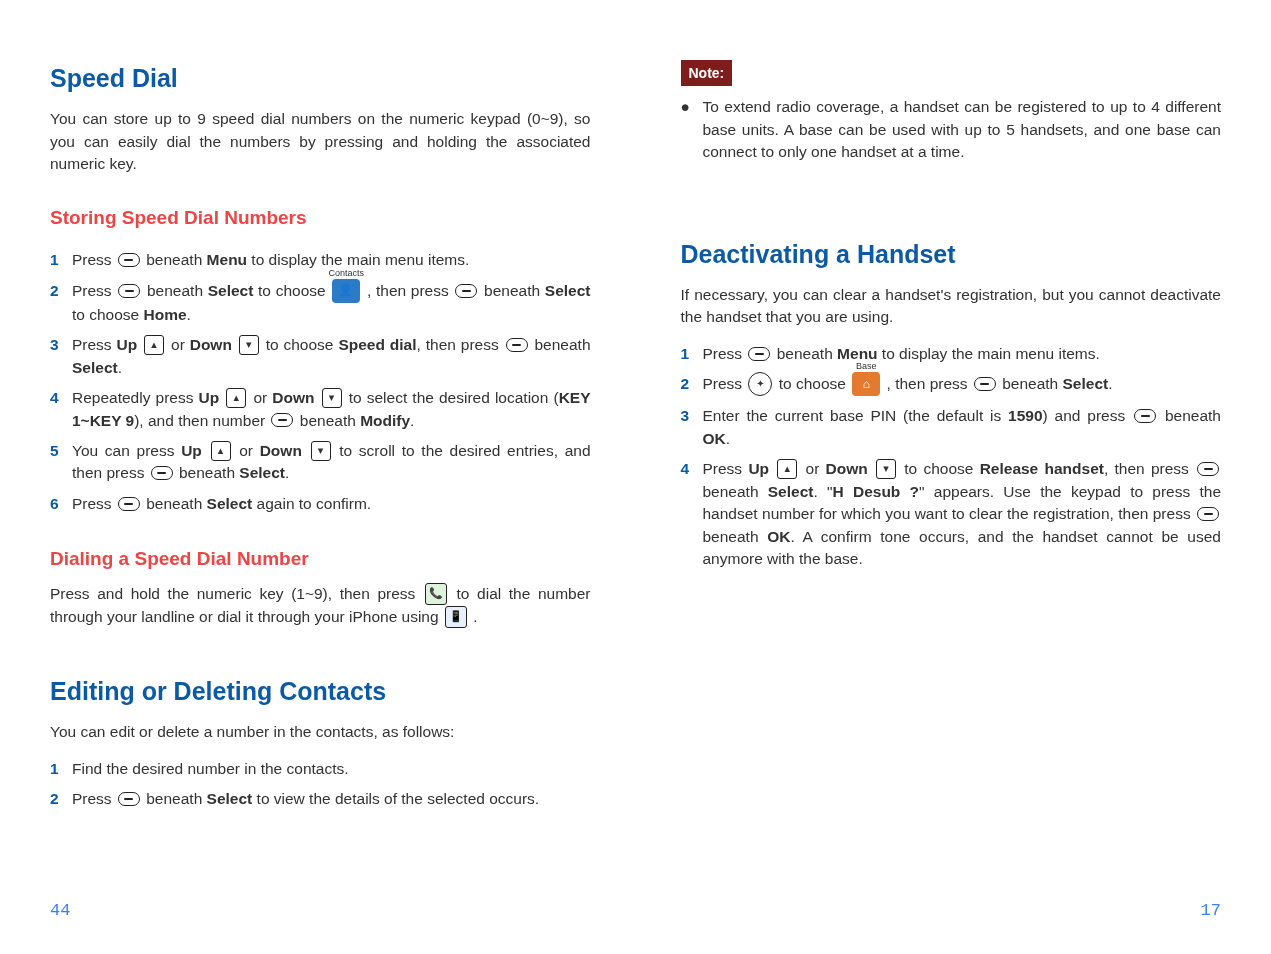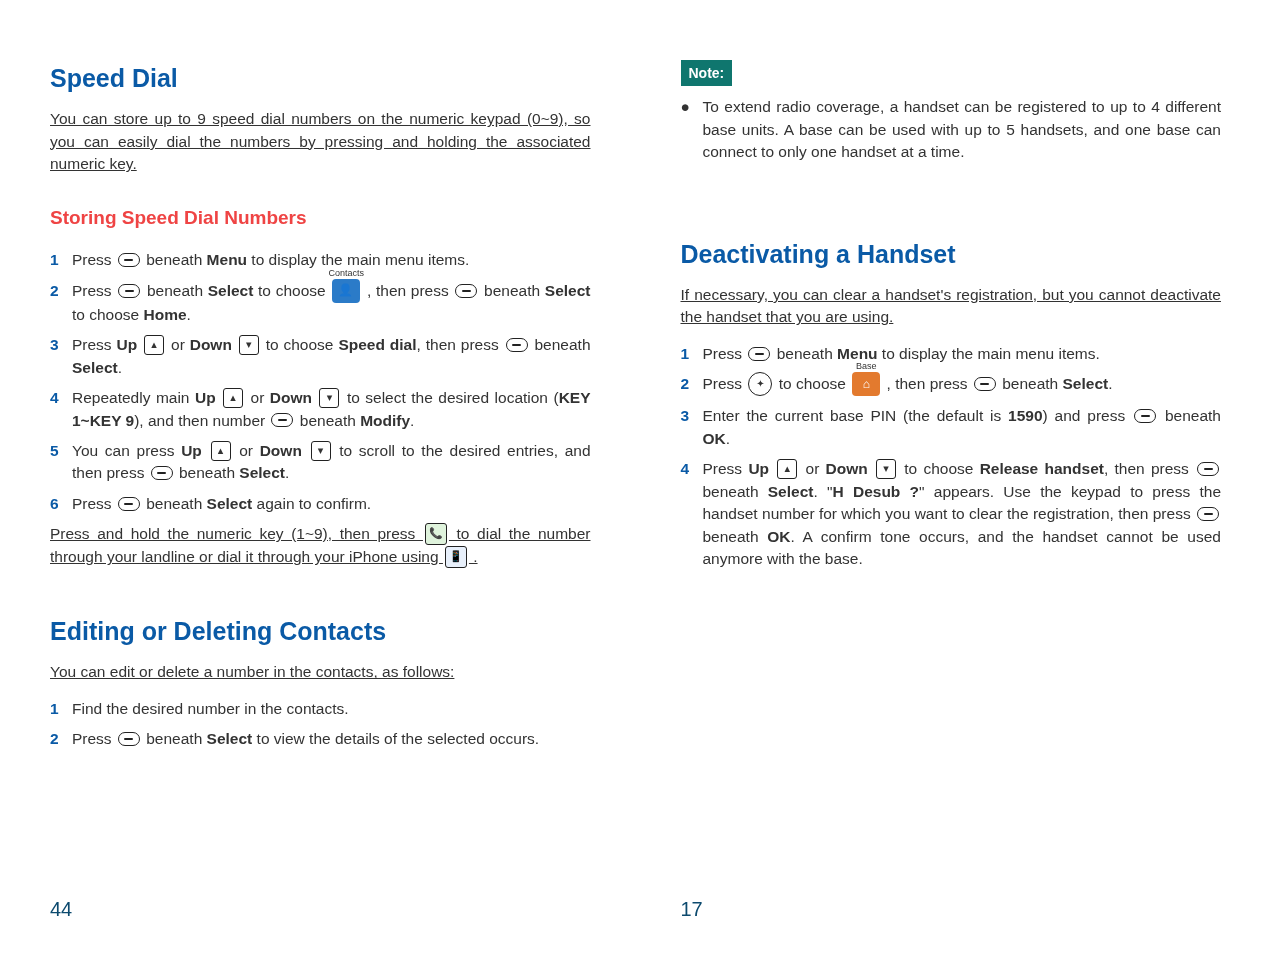--- a/index.html
+++ b/index.html
@@ -11,21 +11,21 @@
     display: flex;
     padding: 40px 30px 20px 30px;
     color: #333;
     font-size: 15.5px;
     line-height: 1.45;
   }
   .col { flex: 1; padding: 20px 45px 10px 20px; display: flex; flex-direction: column; }
   .col.right { padding: 20px 20px 10px 45px; }
   h1 { font-family: "Segoe UI", "Myriad Pro", Arial, sans-serif; font-weight: 600; color: #0a5aa6; font-size: 25px; margin-bottom: 12px; }
   h2 { font-family: "Segoe UI", "Myriad Pro", Arial, sans-serif; font-weight: 600; color: #ef4444; font-size: 19px; margin: 22px 0 10px; }
-  .intro, .bodytext { text-align: justify; margin-bottom: 6px; text-decoration: underline; }
+  .intro, .bodytext { text-align: justify; margin-bottom: 6px; }
   ol { list-style: none; padding: 0; margin: 0; }
   ol > li { display: flex; margin: 8px 0; text-align: justify; }
   .num { color: #0a5aa6; font-weight: 700; min-width: 22px; flex-shrink:0; }
   .licontent { flex: 1; }
   .softkey {
     display:inline-flex; align-items:center; justify-content:center;
     width:22px; height:14px; border:1.6px solid #222; border-radius:8px;
     vertical-align:middle; margin:0 2px; position:relative; top:-1px;
   }
   .softkey::after{content:""; width:9px; height:2px; background:#222; border-radius:1px;}
@@ -44,26 +44,26 @@
     display:inline-flex; align-items:center; justify-content:center;
     width:28px; height:24px; border-radius:4px; vertical-align:middle;
     margin:0 2px; background:#2b7bc8; color:#fff; font-size:12px;
     position:relative; top:-1px;
   }
   .iconbox.orange { background:#e37a2e; }
   .iconlabel { display:inline-block; position:relative; vertical-align:middle; }
   .iconlabel .lbl { position:absolute; top:-13px; left:50%; transform:translateX(-50%); font-size:9px; color:#333; white-space:nowrap;}
   .callbtn { background:#dff3dc; color:#0a7a0a; width:22px; height:22px; }
   .mobbtn { background:#e8f0fb; color:#0a5aa6; width:22px; height:22px; }
-  .notebox { display:inline-block; background:#0f766e; color:#fff; padding:3px 8px; font-weight:700; font-size:14px; margin-bottom:10px;}
+  .notebox { display:inline-block; background:#7f1d1d; color:#fff; padding:3px 8px; font-weight:700; font-size:14px; margin-bottom:10px;}
   ul.bullet { list-style:none; padding:0; margin:0 0 26px 0;}
   ul.bullet li { display:flex; text-align: justify; }
   ul.bullet .dot { min-width:22px; flex-shrink:0; }
-  .pgnum { margin-top:auto; font-size:20px; color:#0c4a6e; }
-  .pgnum.right { text-align:left; }
+  .pgnum { margin-top:auto; font-size:17px; color:#3b82f6;font-family:Liberation Mono, monospace; }
+  .pgnum.right { text-align:right; }
 </style>
 </head>
 <body>
 
 <div class="col">
   <h1>Speed Dial</h1>
   <p class="intro">You can store up to 9 speed dial numbers on the numeric keypad (0~9), so you can easily dial the numbers by pressing and holding the associated numeric key.</p>
 
   <h2>Storing Speed Dial Numbers</h2>
   <ol>
@@ -81,37 +81,38 @@
     </li>
     <li>
         <span class="num">3</span>
       <span class="licontent">
         <span>Press </span><strong>Up</strong> <span class="keybtn">▴</span><span> or </span><strong>Down</strong> <span class="keybtn">▾</span><span> to choose </span><strong>Speed dial</strong><span>, then press </span><span class="softkey"></span><span> beneath </span><strong>Select</strong><span>.</span>
       </span>
     </li>
     <li>
         <span class="num">4</span>
       <span class="licontent">
-        <span>Repeatedly main </span><strong>Up</strong> <span class="keybtn">▴</span><span> or </span><strong>Down</strong> <span class="keybtn">▾</span><span> to select the desired location (</span><strong>KEY 1~KEY 9</strong><span>), and then number </span><span class="softkey"></span><span> beneath </span><strong>Modify</strong><span>.</span>
+        <span>Repeatedly press </span><strong>Up</strong> <span class="keybtn">▴</span><span> or </span><strong>Down</strong> <span class="keybtn">▾</span><span> to select the desired location (</span><strong>KEY 1~KEY 9</strong><span>), and then number </span><span class="softkey"></span><span> beneath </span><strong>Modify</strong><span>.</span>
       </span>
     </li>
     <li>
         <span class="num">5</span>
       <span class="licontent">
         <span>You can press </span><strong>Up</strong> <span class="keybtn">▴</span><span> or </span><strong>Down</strong> <span class="keybtn">▾</span><span> to scroll to the desired entries, and then press </span><span class="softkey"></span><span> beneath </span><strong>Select</strong><span>.</span>
       </span>
     </li>
     <li>
         <span class="num">6</span>
       <span class="licontent">
         <span>Press </span><span class="softkey"></span><span> beneath </span><strong>Select</strong><span> again to confirm.</span>
       </span>
     </li>
   </ol>
 
+  <h2>Dialing a Speed Dial Number</h2>
   <p class="bodytext">
     <span>Press and hold the numeric key (1~9), then press </span><span class="keybtn callbtn">📞</span><span> to dial the number through your landline or dial it through your iPhone using </span><span class="keybtn mobbtn">📱</span><span> .</span>
   </p>
 
   <h1 style="margin-top:38px">Editing or Deleting Contacts</h1>
   <p class="intro">You can edit or delete a number in the contacts, as follows:</p>
   <ol>
     <li>
         <span class="num">1</span>
       <span class="licontent">Find the desired number in the contacts.</span>

